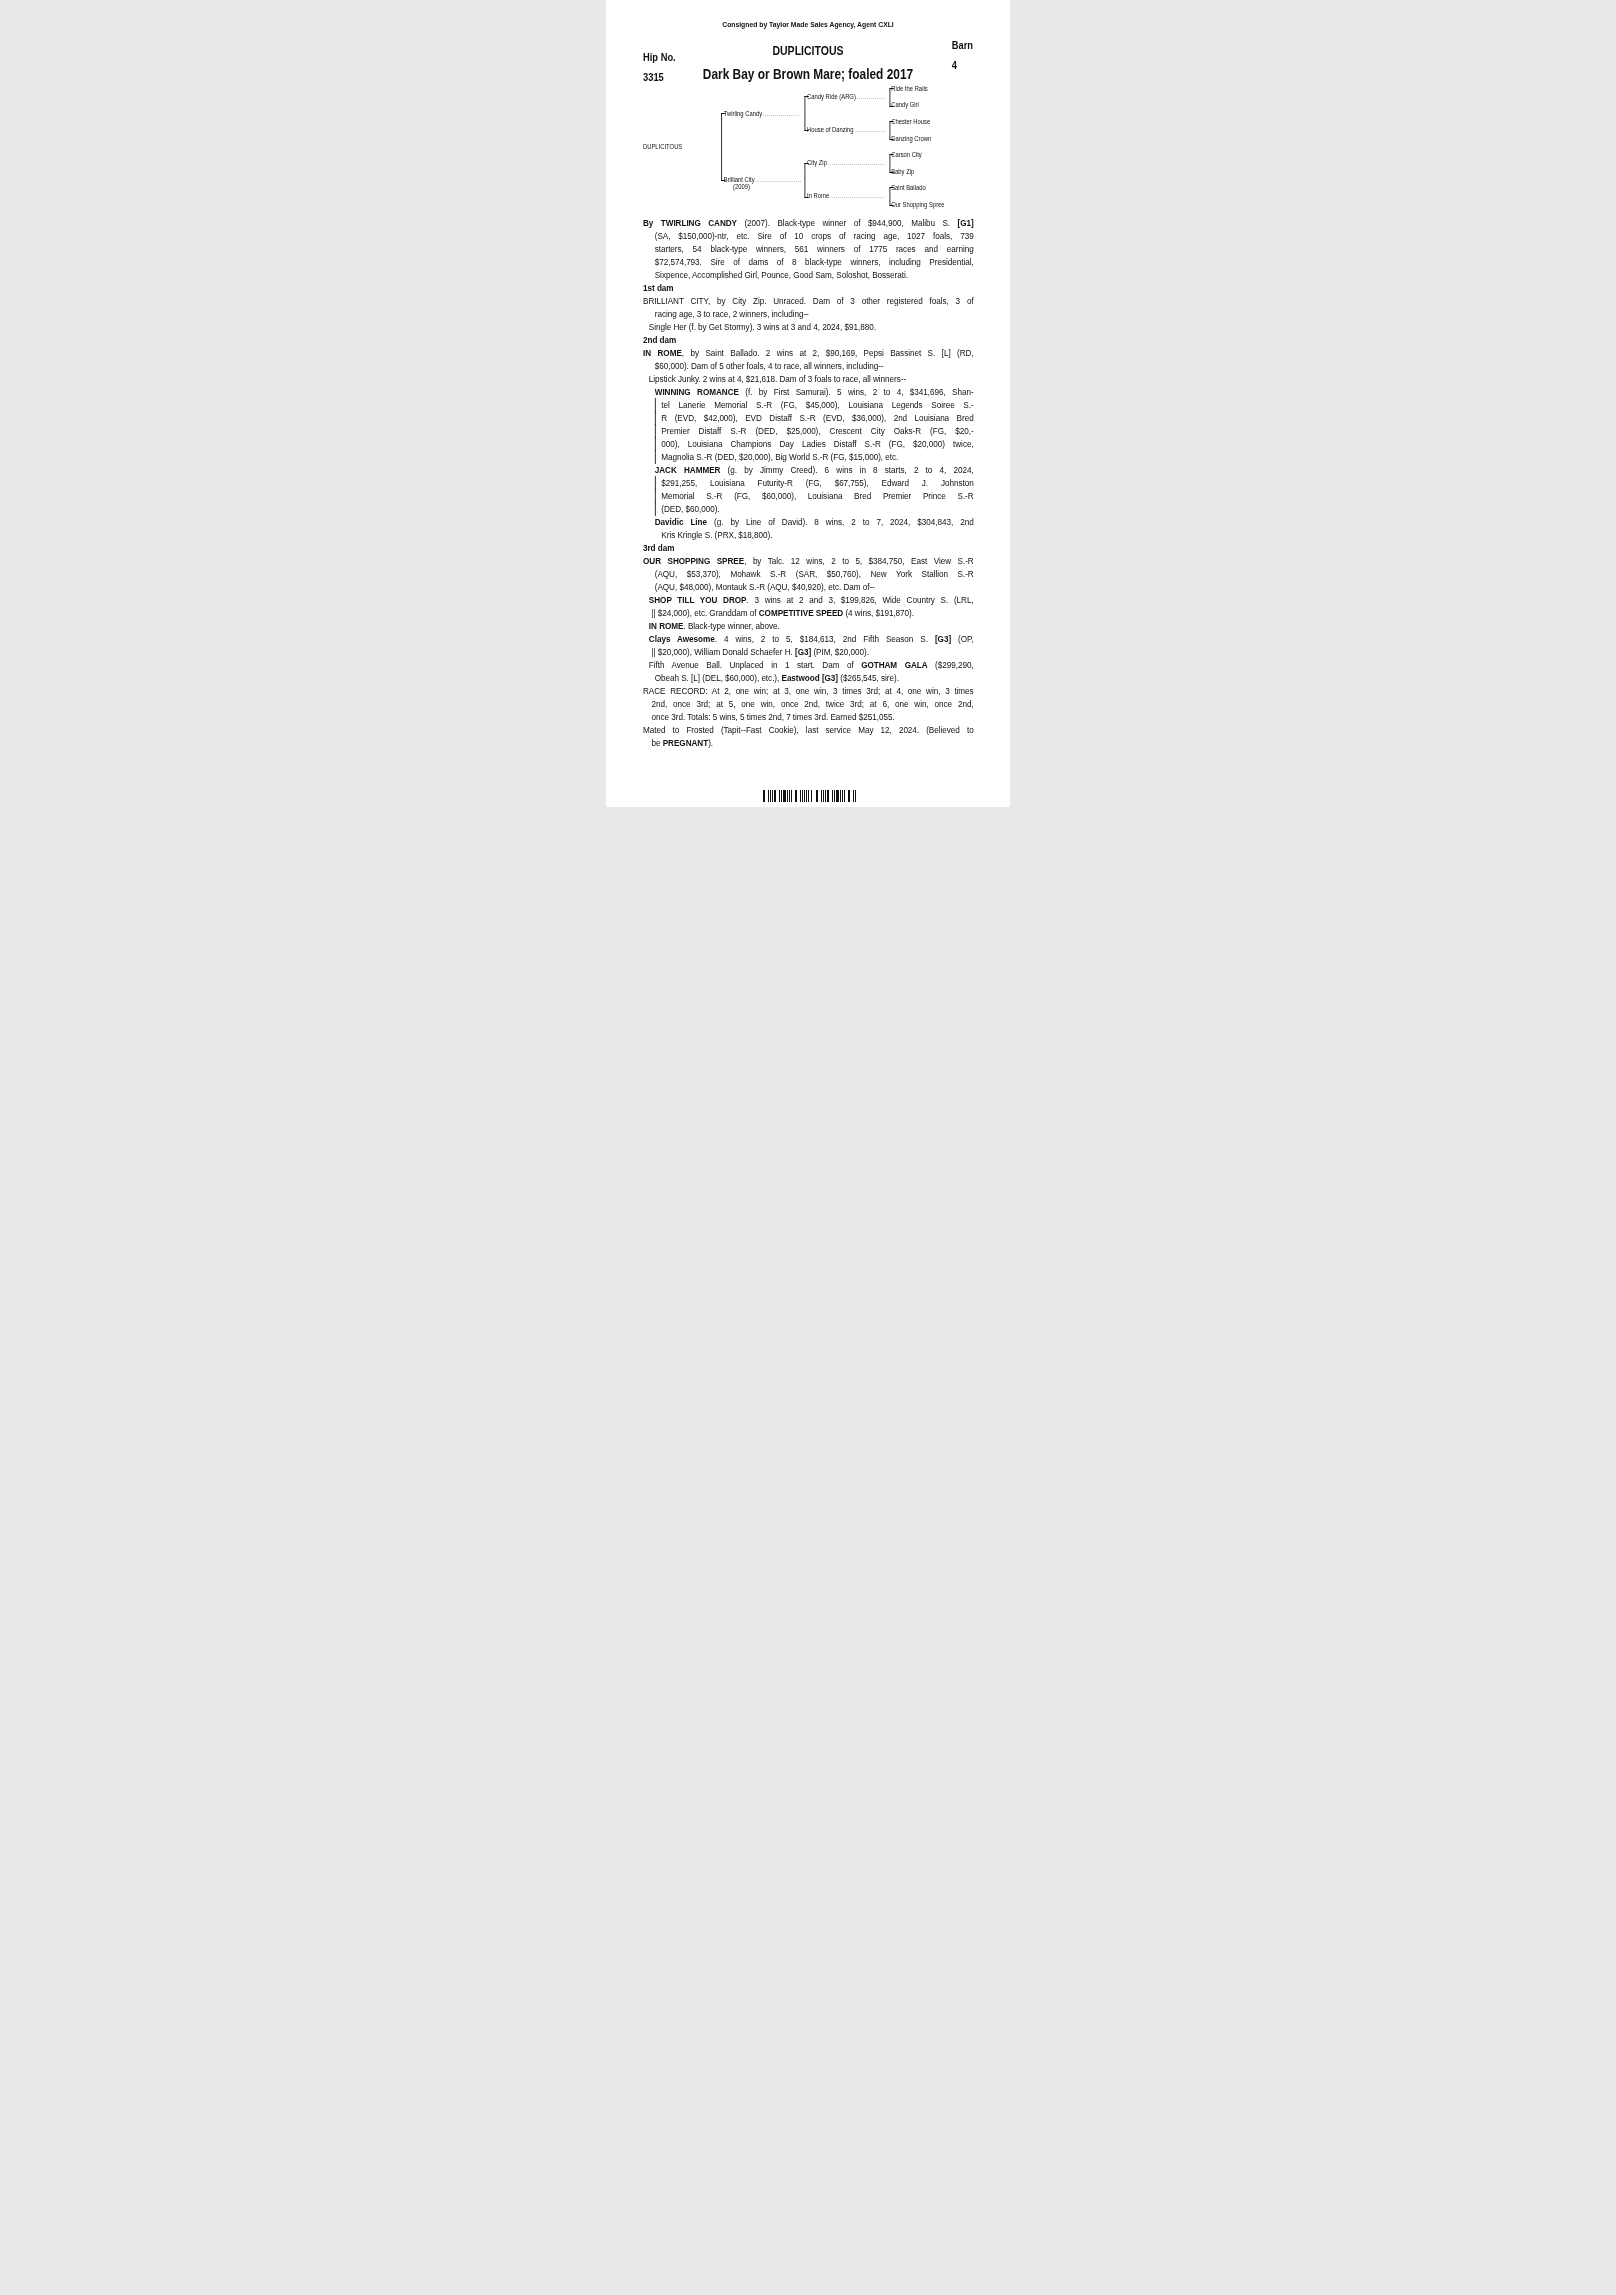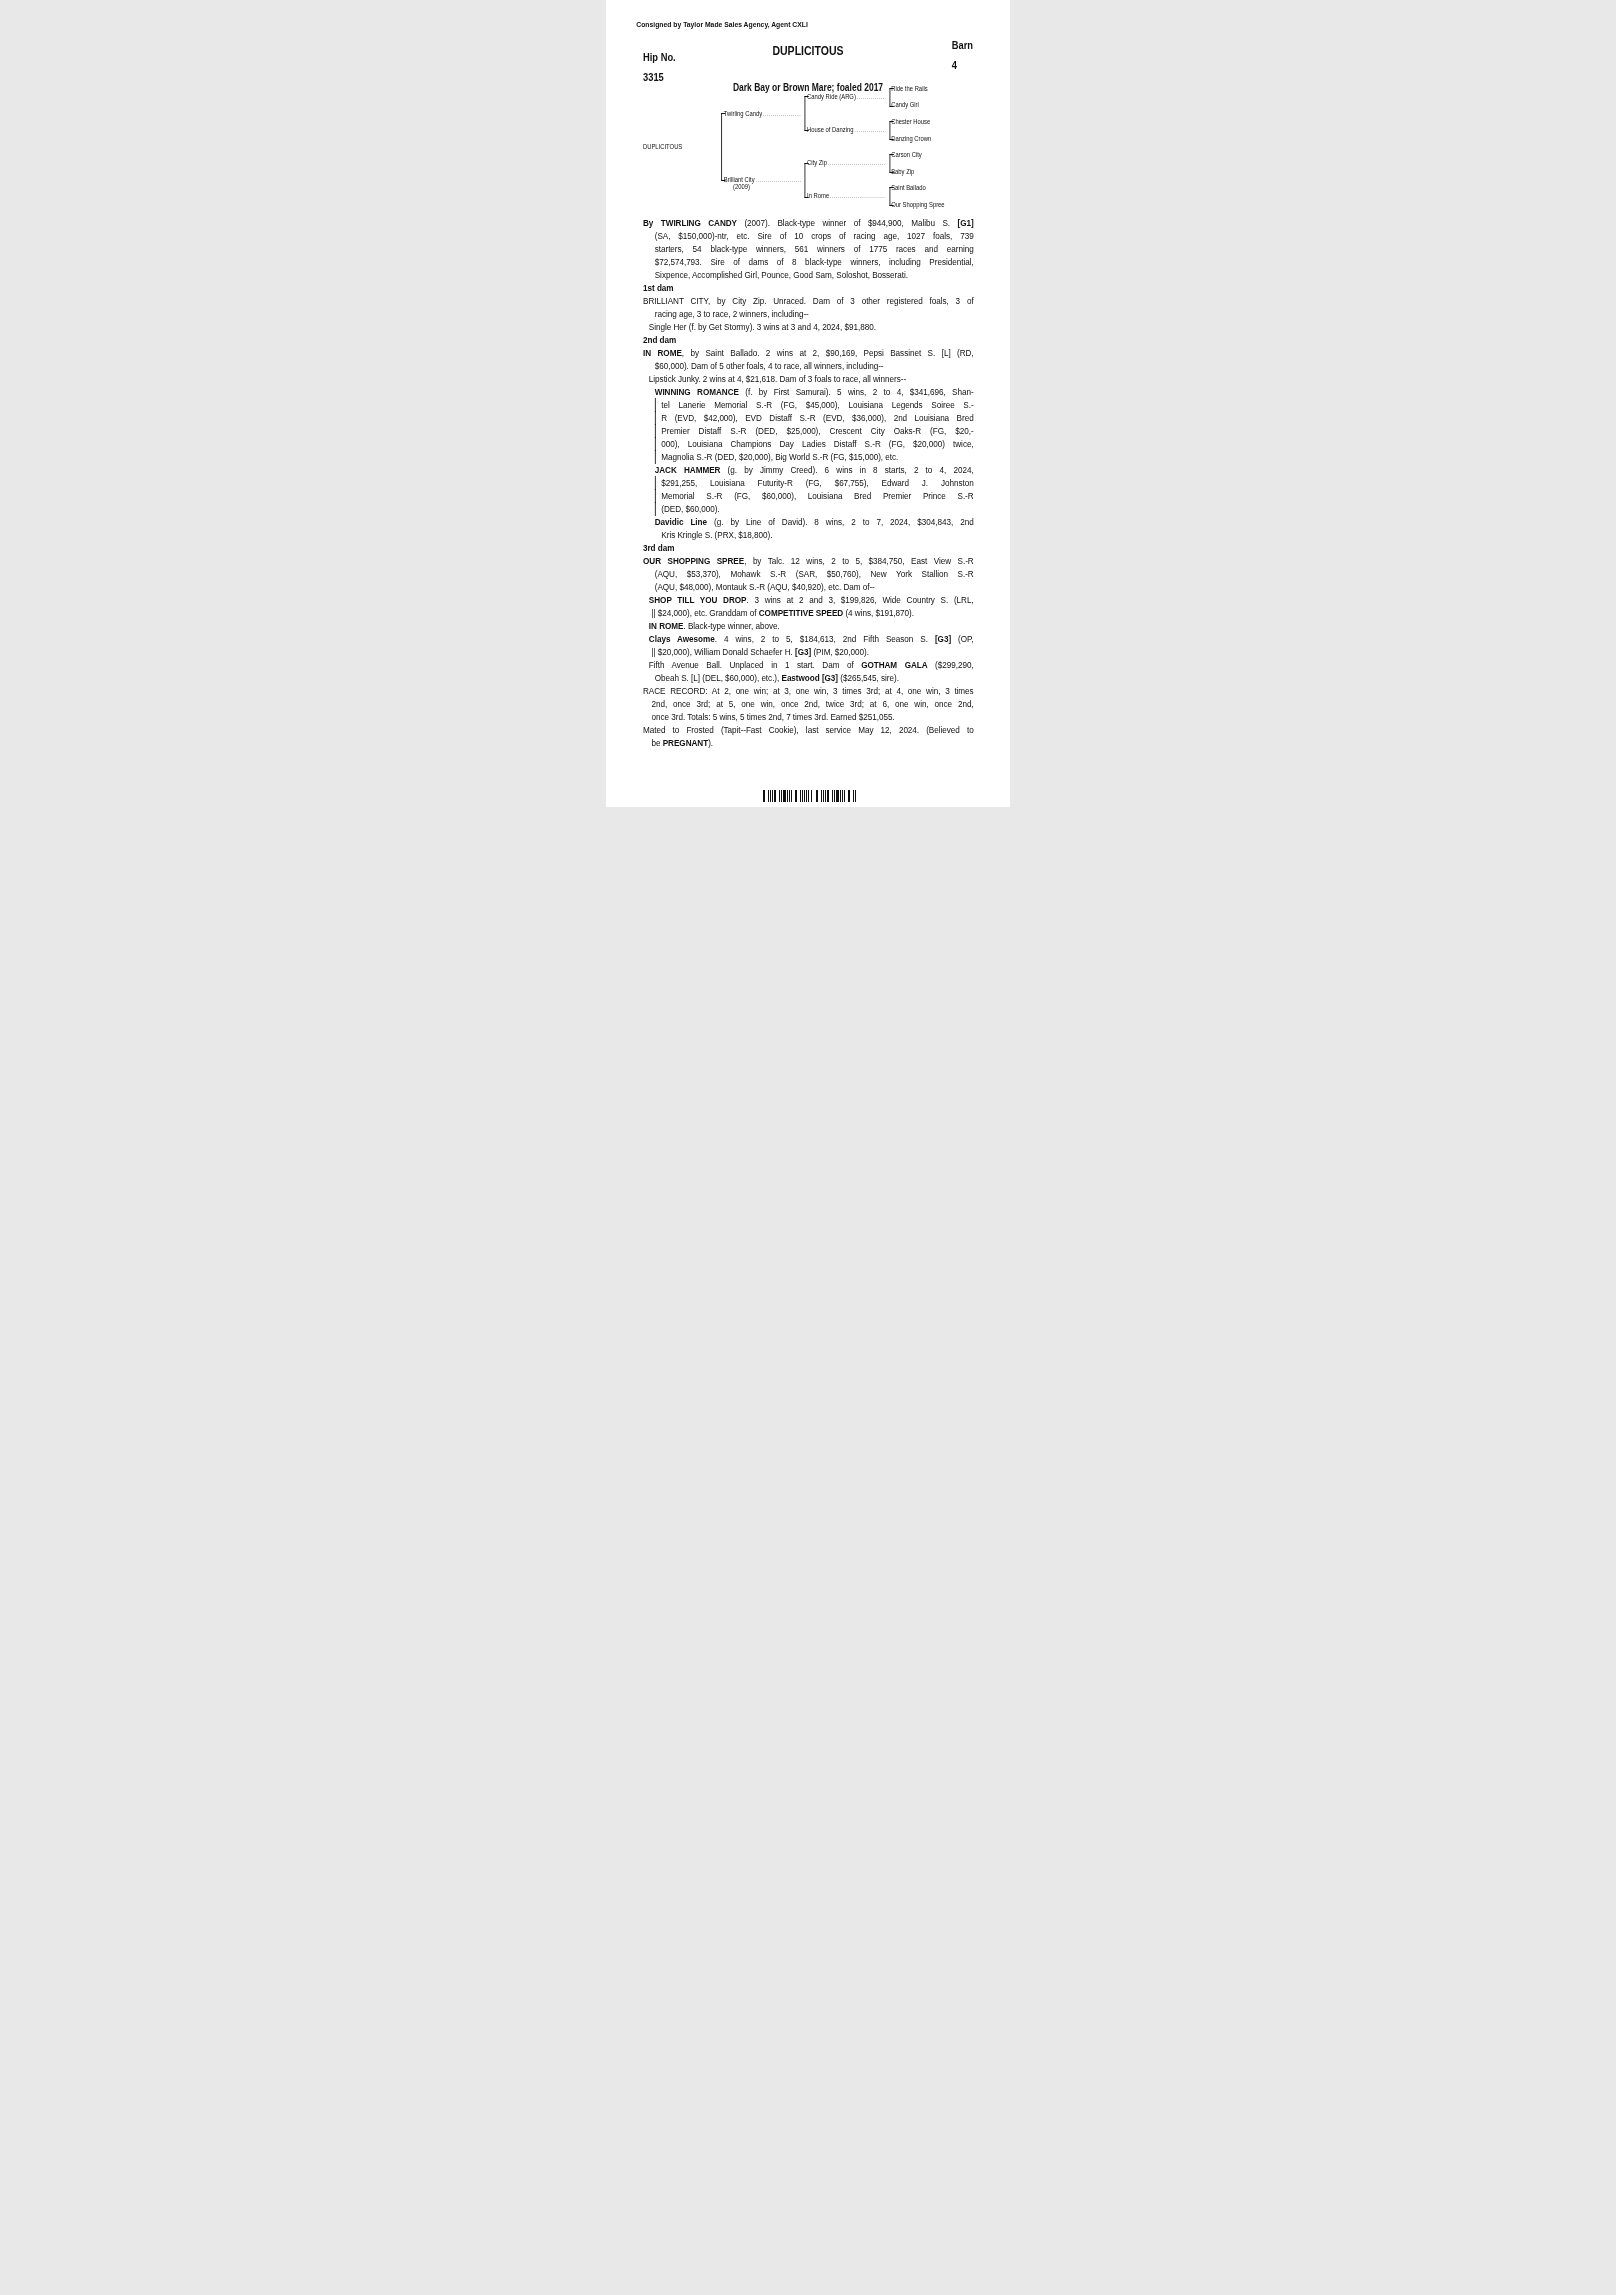--- a/index.html
+++ b/index.html
@@ -5,27 +5,27 @@
   html,body{margin:0;padding:0;background:#e8e8e8;}
   .page{
     position:relative;width:404px;height:807px;margin:0 auto;
     background:#ffffff;color:#111;
     font-family:"Liberation Sans", sans-serif;
     overflow:hidden;
   }
   .cxc{transform:scaleX(.85);transform-origin:center top;}
   .cxl{transform:scaleX(.85);transform-origin:left top;}
   .cxr{transform:scaleX(.85);transform-origin:right top;}
-  .consign{position:absolute;top:20px;left:0;width:100%;font-weight:bold;font-size:8px;}
+  .consign{position:absolute;top:20px;left:0;width:100%;text-align:center;font-weight:bold;font-size:8px;}
   .hip{position:absolute;left:37px;top:39px;font-weight:bold;font-size:11px;line-height:12px;margin-top:12px;}
   .hipnum{margin-top:7.8px;}
   .barn{position:absolute;right:37px;top:39px;font-weight:bold;font-size:11px;line-height:12px;text-align:left;}
   .barnnum{margin-top:7.8px;}
   .title{position:absolute;top:44px;left:0;width:100%;text-align:center;font-weight:bold;font-size:12.4px;}
-  .desc{position:absolute;top:66px;left:0;width:100%;text-align:center;font-weight:bold;font-size:10px;margin-top:16px;}
+  .desc{position:absolute;top:66px;left:0;width:100%;text-align:center;font-weight:bold;font-size:14px;}
 
   .tree{position:absolute;left:37px;top:84px;width:389px;height:126px;font-size:6.9px;}
   .pent{position:absolute;display:flex;align-items:baseline;white-space:nowrap;line-height:7.3px;}
   .pent .dots{flex:1 1 auto;overflow:hidden;white-space:nowrap;font-size:6px;letter-spacing:0.7px;margin:0 0.9px;}
   .pent .dots::after{content:"........................................................................";}
   .psub{position:absolute;white-space:nowrap;line-height:7.3px;}
   .pbr{position:absolute;width:3.7px;border-left:0.6px solid #111;border-top:0.6px solid #111;border-bottom:0.6px solid #111;}
 
   .bodytext{position:absolute;left:37px;top:216px;width:389px;font-size:9.6px;line-height:13px;letter-spacing:-0.05px;}
   .ln{position:relative;text-align:justify;text-align-last:justify;white-space:normal;}

